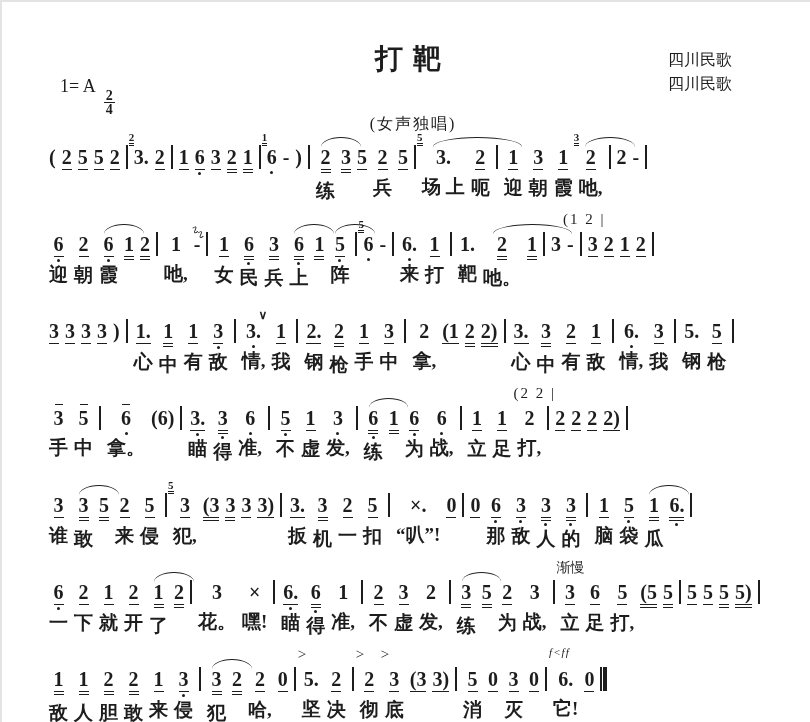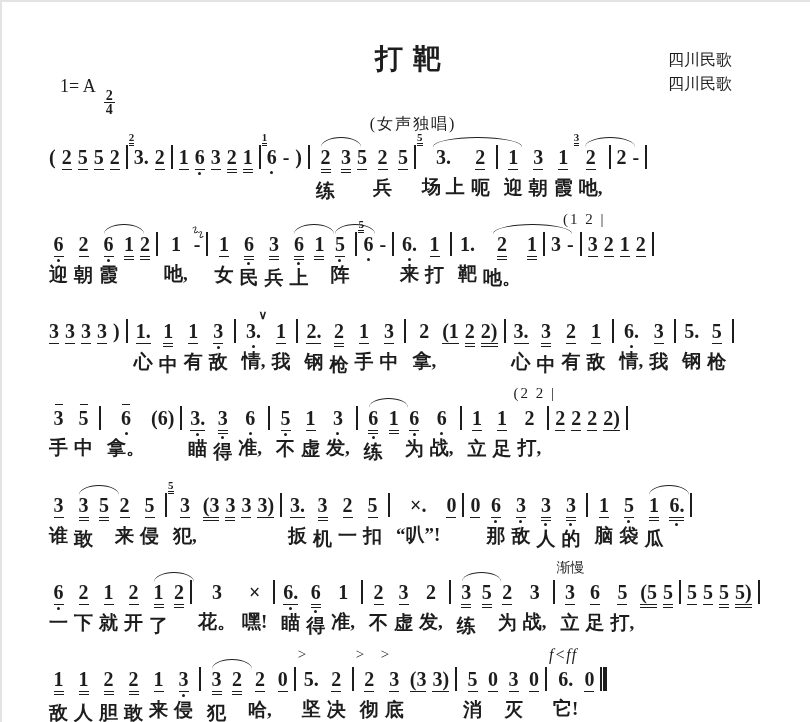--- a/index.html
+++ b/index.html
@@ -36,21 +36,21 @@
   .fbar{display:block;width:7px;height:24px;border-left:2px solid #1d1d1d;
         border-right:4px solid #1d1d1d;box-sizing:border-box;}
   .arc{position:absolute;top:-8px;left:25%;width:210%;height:9px;
        border-top:1.8px solid #1d1d1d;border-radius:50% 50% 0 0/100% 100% 0 0;}
   .grace{position:absolute;top:-13px;left:-5px;font-size:11px;font-weight:bold;
          font-style:normal;line-height:11px;border-bottom:3px double #1d1d1d;}
   .breath{position:absolute;top:-11px;left:-13px;font-size:12px;font-weight:bold;font-style:normal;}
   .ann{position:absolute;top:-21px;left:-4px;font-size:15px;font-weight:normal;
        font-style:normal;white-space:nowrap;letter-spacing:2px;}
   .ann.cjk{font-size:14px;letter-spacing:0;}
-  .ann.it{font-style:italic;font-size:16px;letter-spacing:1px;}
+  .ann.it{font-style:italic;font-size:11px;letter-spacing:1px;}
   .orn{position:absolute;top:-7px;right:-17px;font-size:11px;font-style:normal;
        transform:rotate(40deg);letter-spacing:-2px;}
 </style>
 </head>
 <body>
 
 <div class="page">
   <div class="header">
     <div class="keysig">
       <span>1= A</span><span class="frac">

